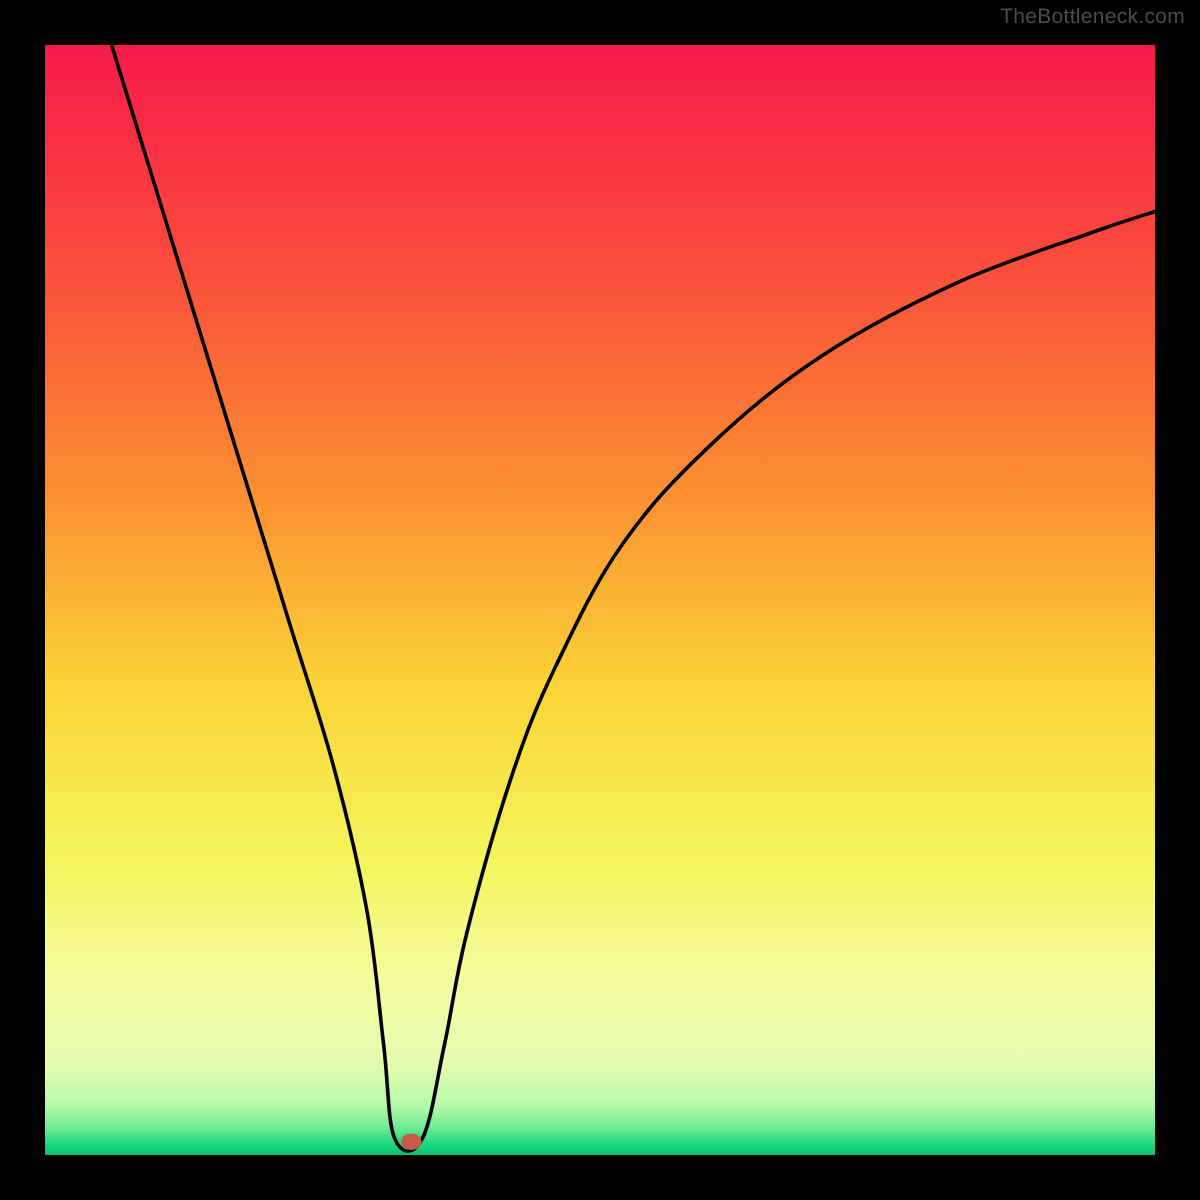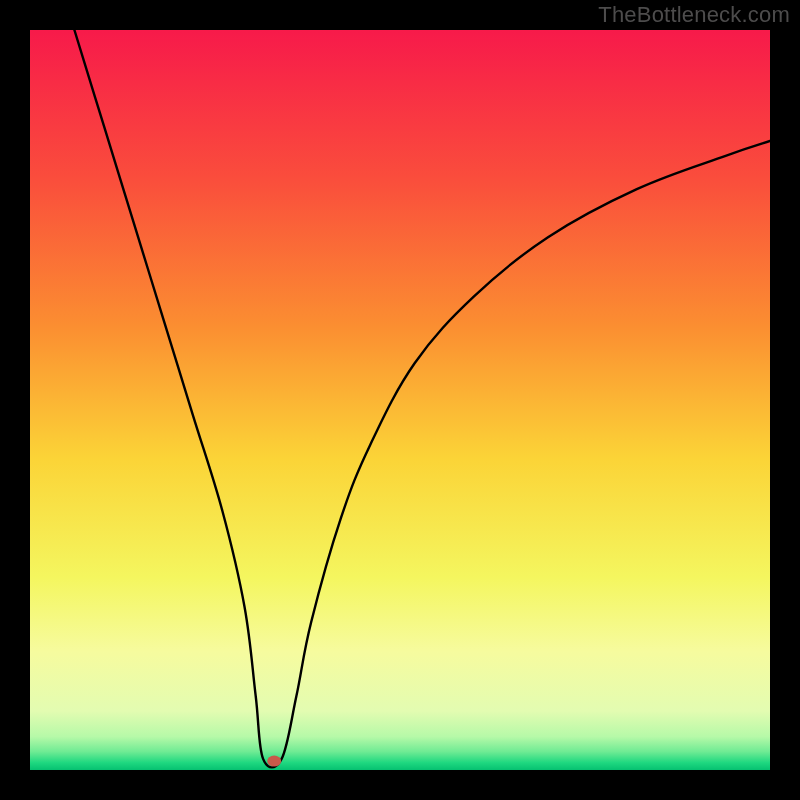--- a/index.html
+++ b/index.html
@@ -15,21 +15,21 @@
     position: relative;
     width: 800px;
     height: 800px;
     background: #000;
   }
   .watermark {
     position: absolute;
     top: 2px;
     right: 10px;
     color: #4d4c4c;
-    font-size: 22px;
+    font-size: 14px;
     font-weight: 500;
     letter-spacing: 0.2px;
     z-index: 5;
     user-select: none;
   }
   .plot-area {
     position: absolute;
     left: 30px;
     top: 30px;
     width: 740px;

